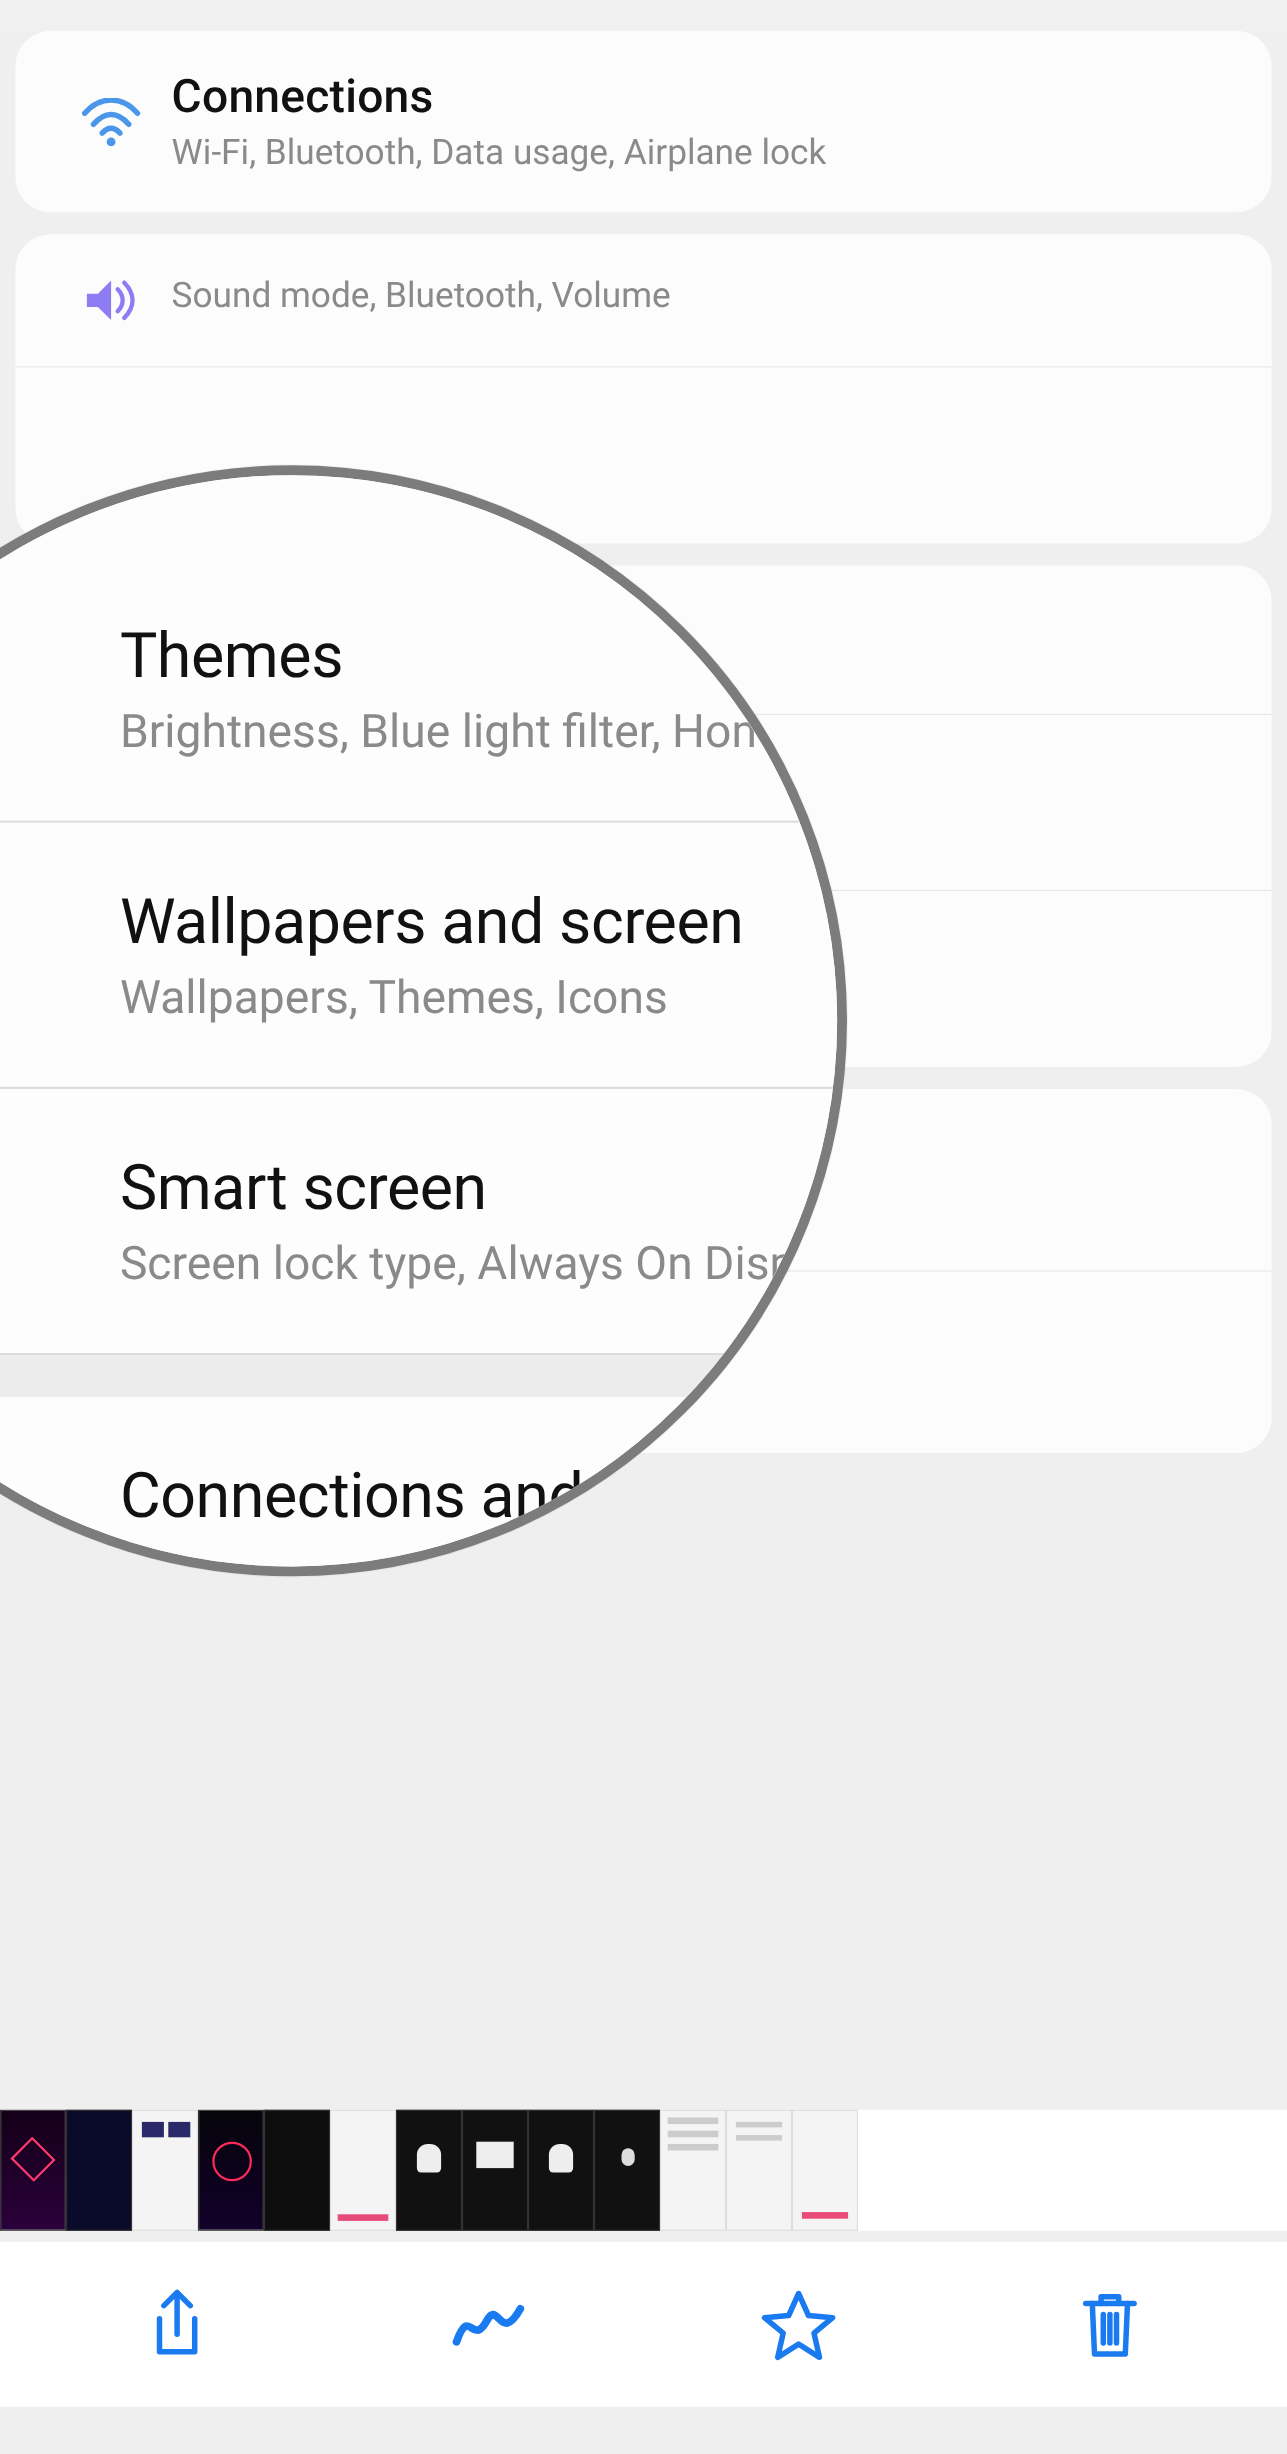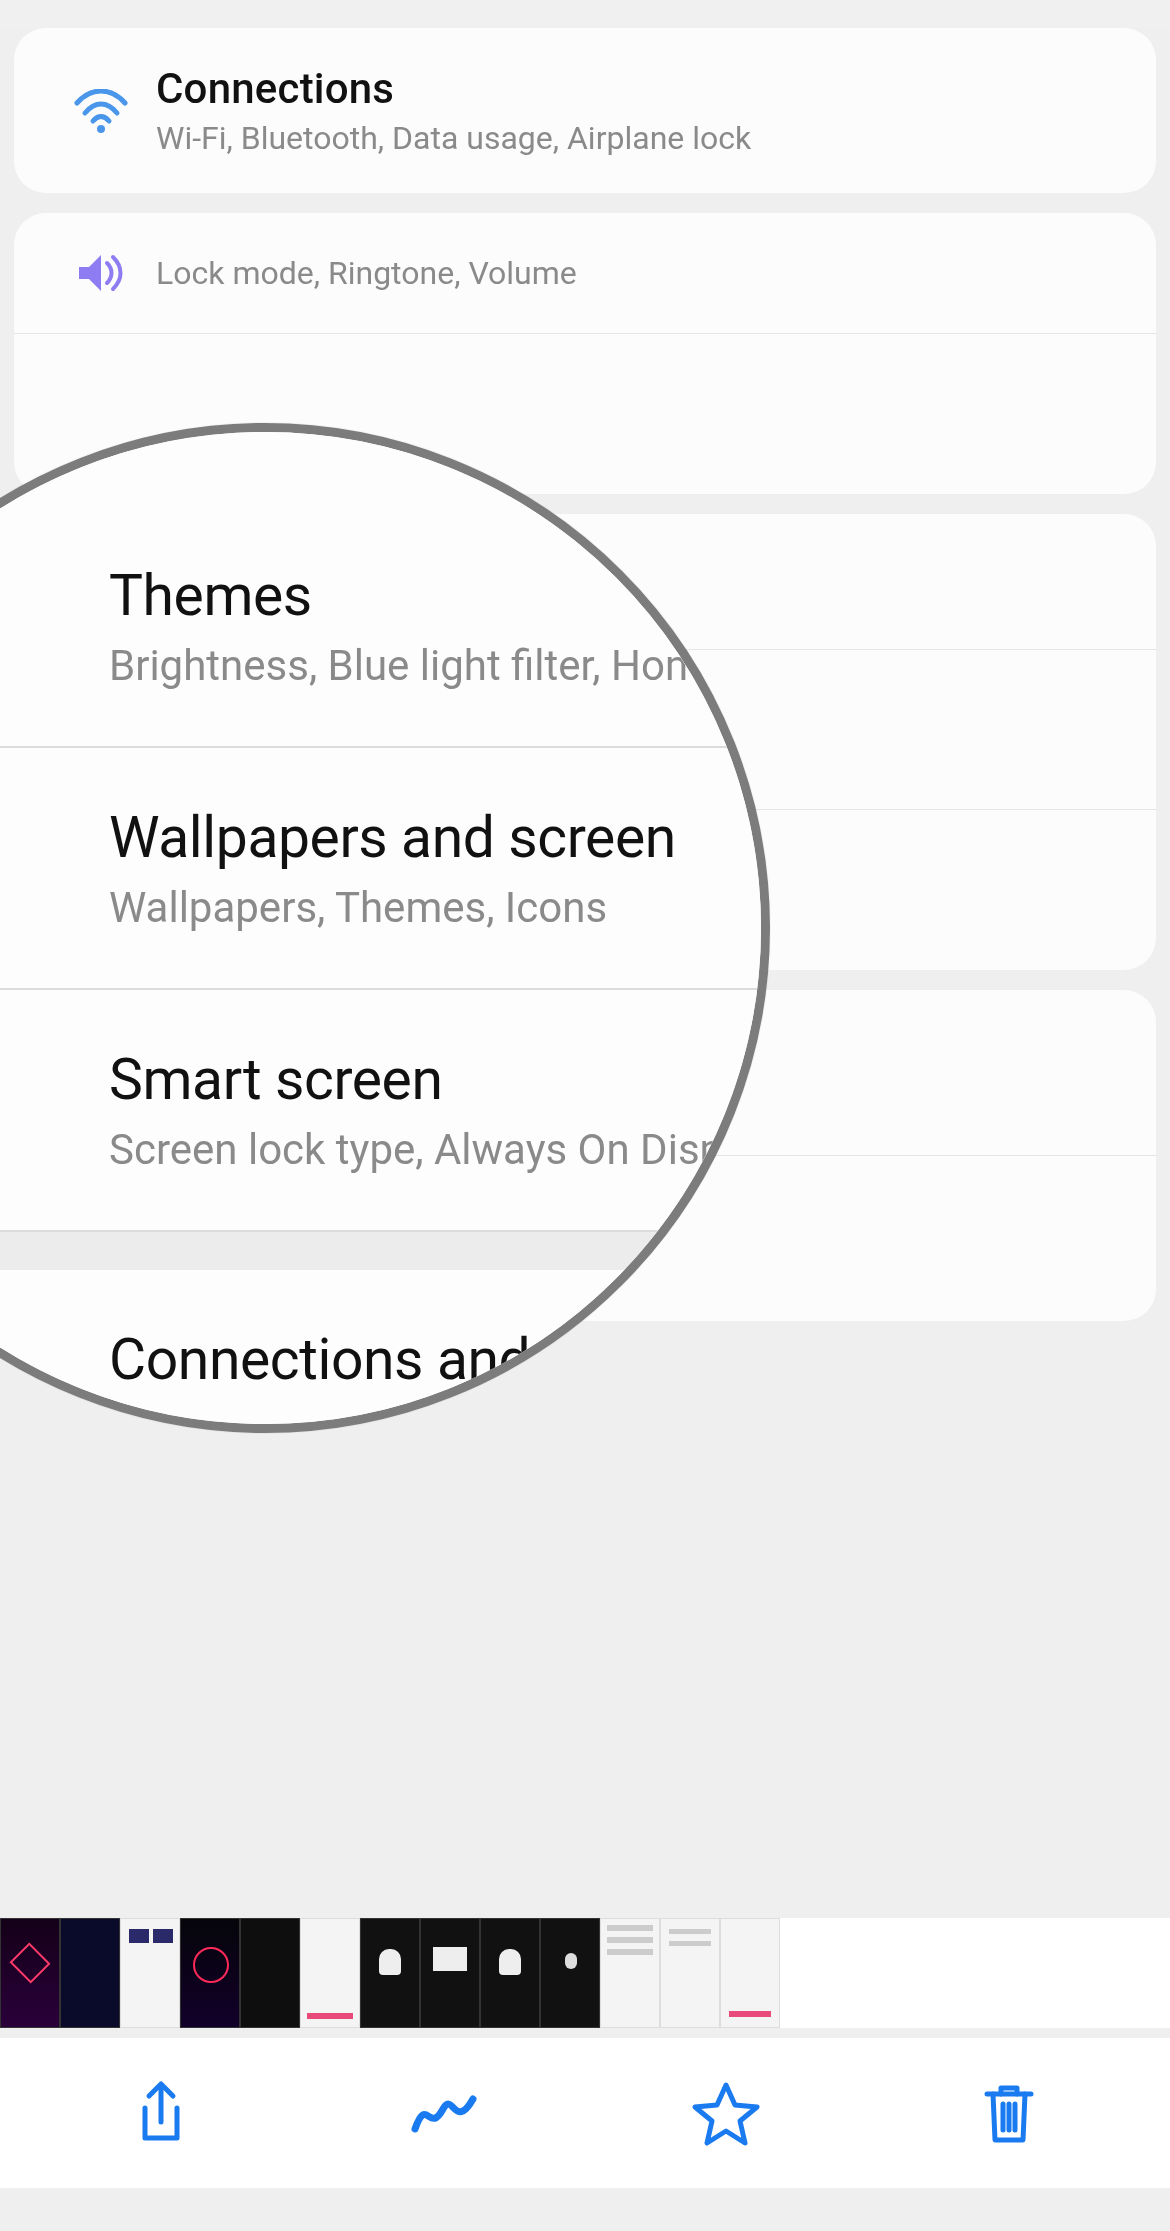--- a/index.html
+++ b/index.html
@@ -20,21 +20,20 @@
 
   
   .card {
     background: #fcfcfc;
     border-radius: 32px;
     margin: 14px 14px 20px 14px;
     overflow: hidden;
   }
   .row {
     display: flex;
-    align-items: center;
     padding: 36px 28px 36px 32px;
     border-bottom: 1px solid #e5e5e5;
   }
   .row:last-child { border-bottom: none; }
   .icon-slot {
     width: 110px;
     min-width: 110px;
     display: flex;
     justify-content: center;
     align-items: center;
@@ -163,21 +162,21 @@
     <div class="card">
       <div class="row">
         <div class="icon-slot">
           <svg width="56" height="48" viewBox="0 0 56 48">
               <path d="M6 18 L6 30 L16 30 L28 42 L28 6 L16 18 Z" fill="#8e7df2"></path>
               <path d="M34 14 C40 20 40 28 34 34" stroke="#8e7df2" stroke-width="4" fill="none" stroke-linecap="round"></path>
               <path d="M40 8 C50 18 50 30 40 40" stroke="#8e7df2" stroke-width="4" fill="none" stroke-linecap="round"></path>
             </svg>
         </div>
         <div class="txtcol">
-          <div class="sub">Lock mode, Ringtone, Volume</div>
+          <div class="sub">Sound mode, Bluetooth, Volume</div>
         </div>
       </div>
       <div class="row" style="height:160px;">
         <div class="icon-slot"></div>
         <div class="txtcol">
           <div class="title" style="opacity:0;">Notifications</div>
           <div class="sub" style="opacity:0;">Block, allow, prioritize</div>
         </div>
       </div>
     </div>

